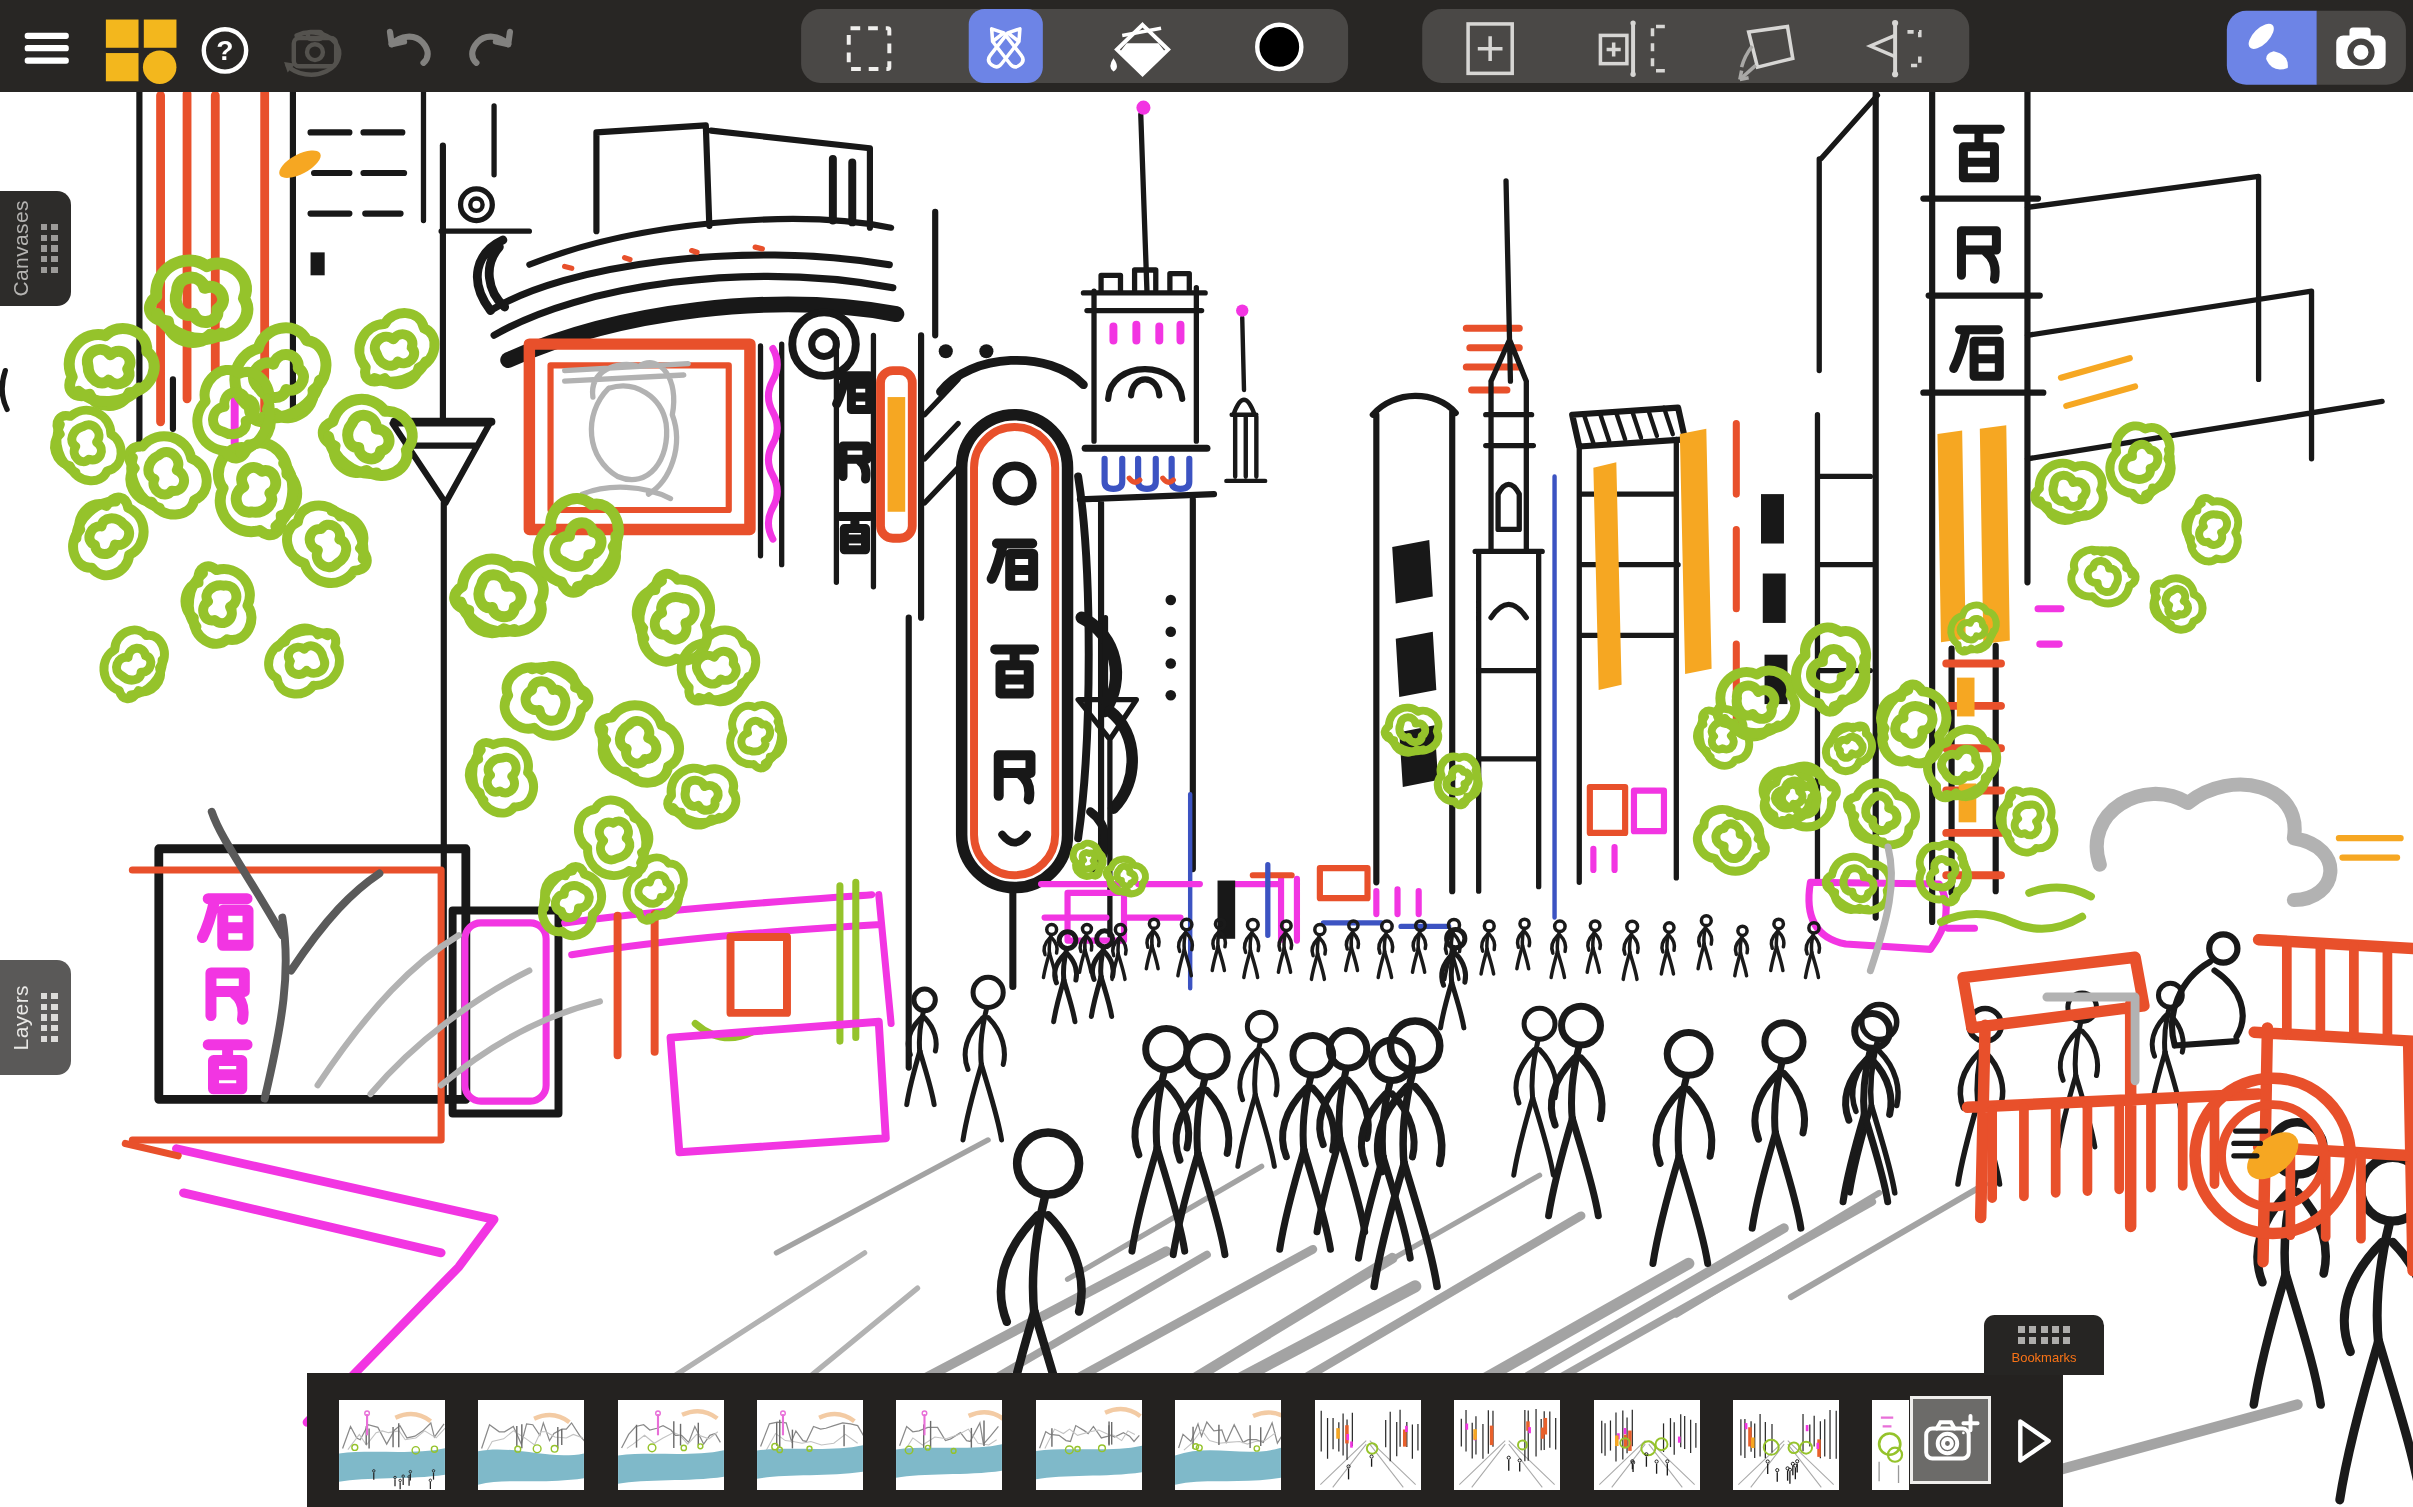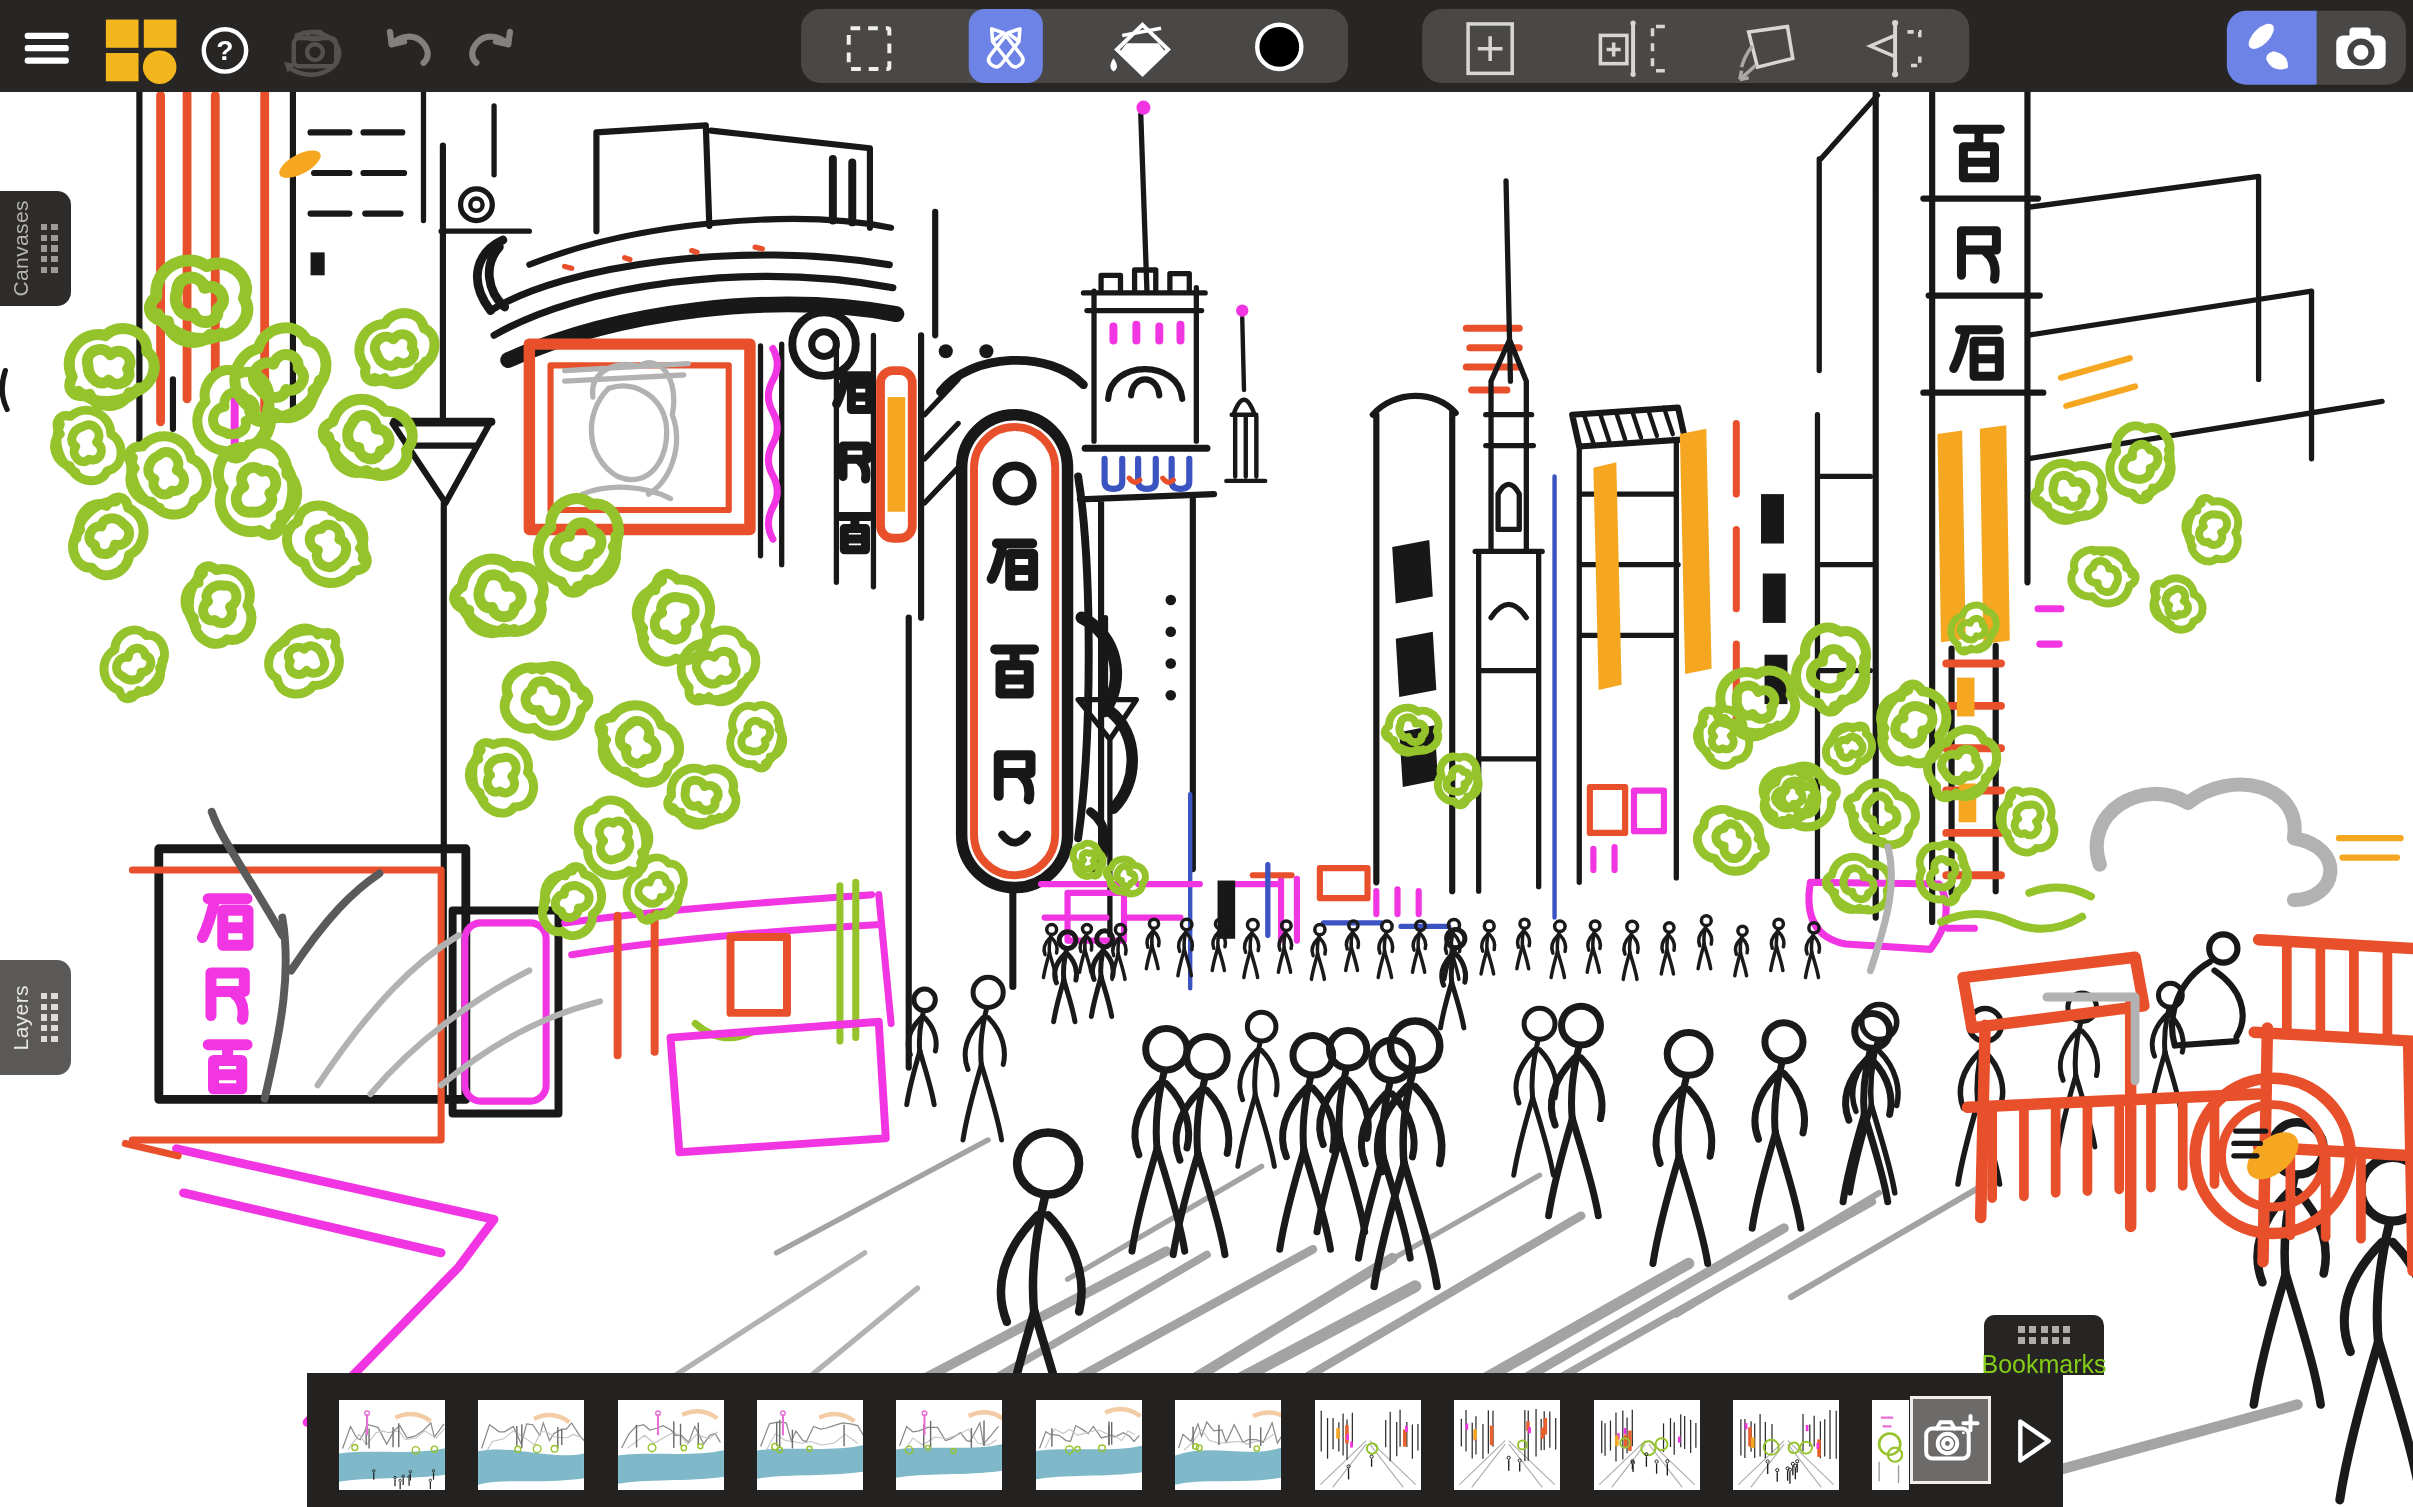--- a/index.html
+++ b/index.html
@@ -33,21 +33,21 @@
   .vdots{grid-template-columns:repeat(2,6.2px);grid-gap:4.4px;}
   .vdots span{width:6.2px;height:6.2px;}
   .vtab-canvases .vdots span{background:#9c9b99;}
   .vtab-layers .vdots span{background:#dcdbd9;}
   
   .bookmarks-tab{position:absolute;left:1984px;top:1315px;width:120px;height:60px;background:#262523;
                  border-radius:10.6px 10.6px 0 0;z-index:21;display:flex;flex-direction:column;align-items:center;
                  justify-content:flex-start;padding-top:10.6px;box-sizing:border-box;}
   .hdots{grid-template-columns:repeat(5,7px);grid-gap:4.4px;margin:0;}
   .hdots span{width:7px;height:7px;background:#aeadab;}
-  .bookmarks-label{color:#84cc16;font-size:25px;margin-top:6.2px;}
+  .bookmarks-label{color:#f97316;font-size:13px;margin-top:6.2px;}
   
   .filmstrip{position:absolute;left:307px;top:1373px;width:1756px;height:134px;background:#242220;z-index:20;}
   .thumb{position:absolute;top:26.5px;width:106px;height:90px;background:#fff;overflow:hidden;}
   .thumb svg{display:block;}
   .cam-add-btn{position:absolute;left:1603px;top:23px;width:81px;height:88px;background:#6c6b69;
                border:3.5px solid #efeeec;box-sizing:border-box;display:flex;align-items:center;justify-content:center;}
   .play-btn{position:absolute;left:1703px;top:41px;width:49px;height:53px;display:flex;align-items:center;justify-content:center;}
 </style>
 </head>
 <body>

